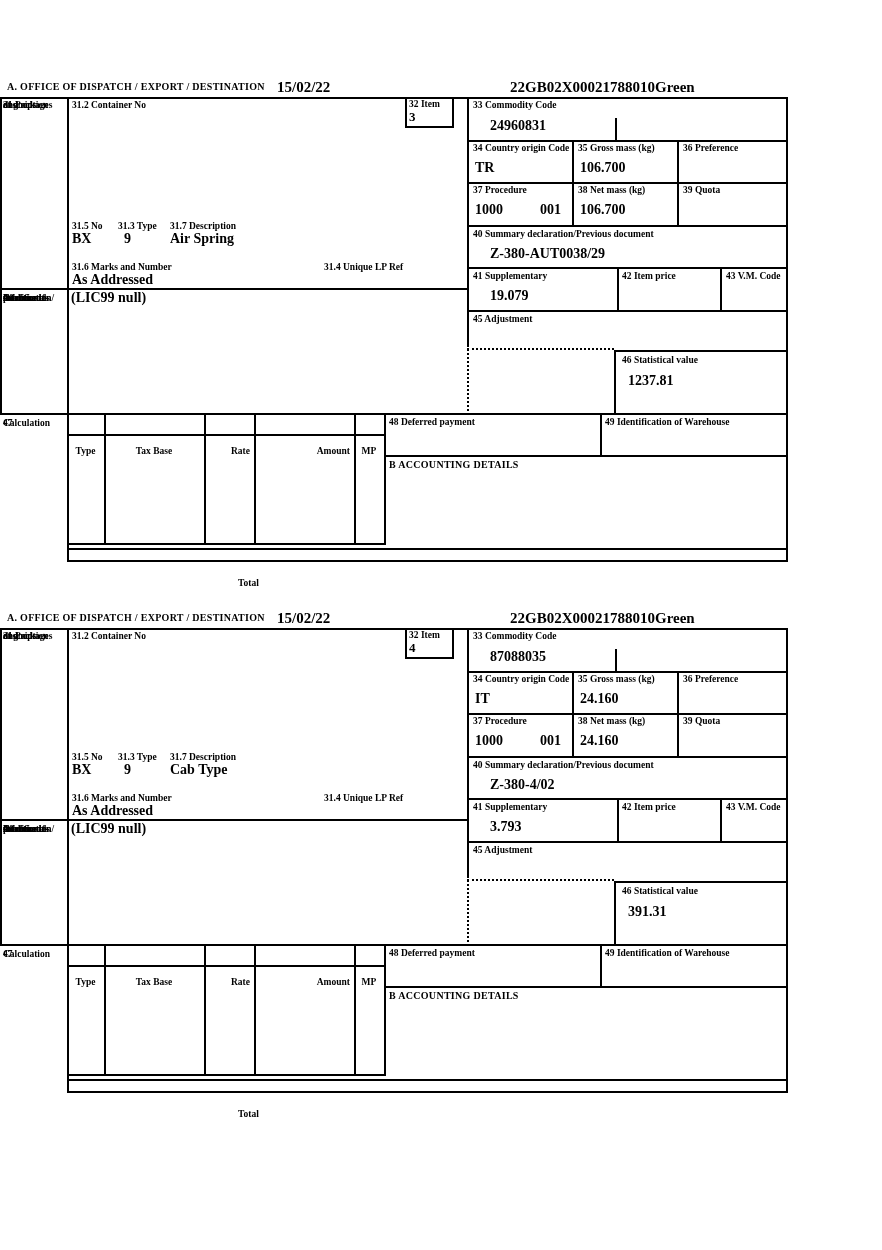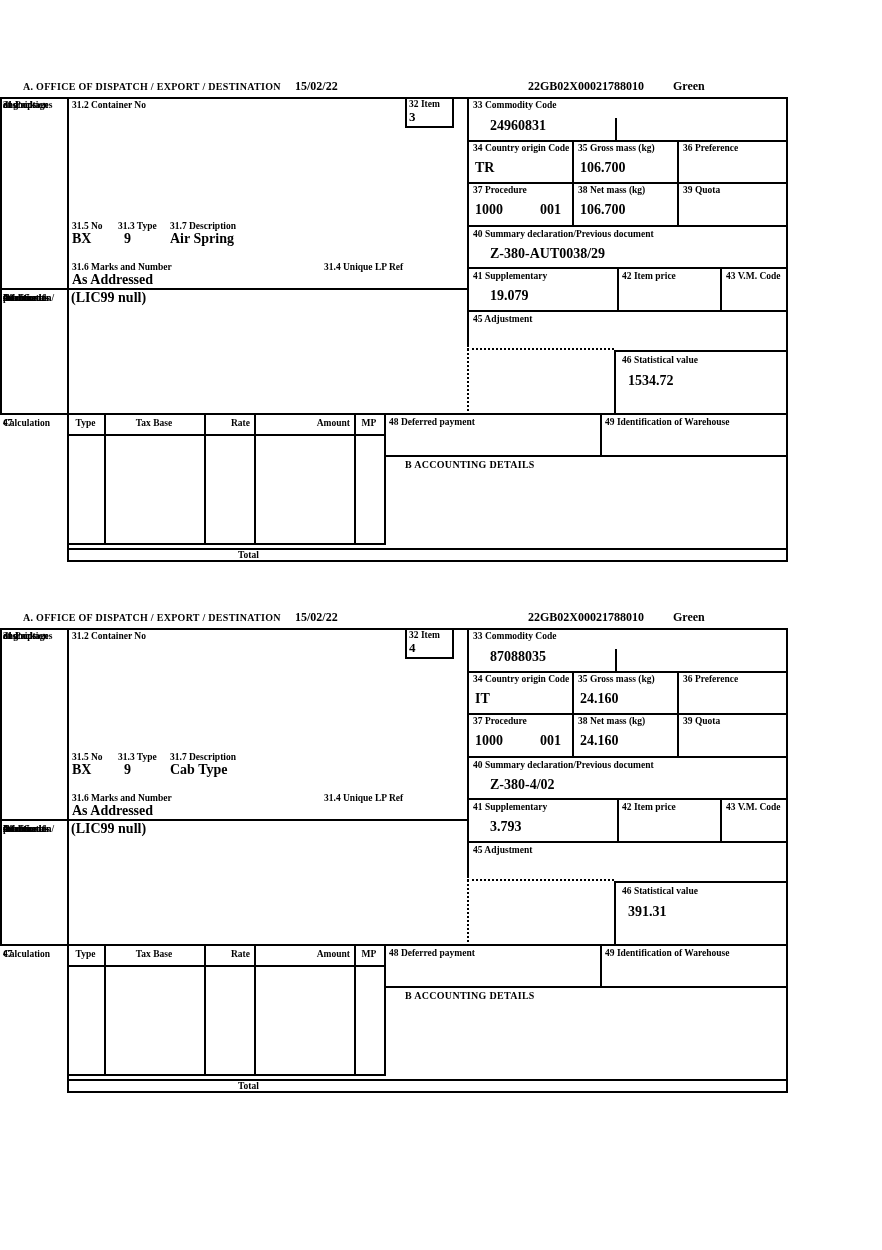--- a/index.html
+++ b/index.html
@@ -9,23 +9,23 @@
   .form *{position:absolute;white-space:nowrap;}
   .hl{height:2px;background:#000;}
   .vl{width:2px;background:#000;}
   .hd{border-top:2px dotted #000;height:0;}
   .vd{border-left:2px dotted #000;width:0;}
   .lab{font-size:9.5px;font-weight:bold;line-height:10px;}
   .labblk span{display:block;white-space:nowrap;}
   .labblk{font-size:9.5px;font-weight:bold;line-height:12px;}
   .val{font-size:14px;font-weight:bold;line-height:15px;}
   .vsm{font-size:13px;font-weight:bold;line-height:14px;}
-  .hdr{font-size:10px;font-weight:bold;letter-spacing:0.3px;margin-left:16px;}
-  .big{font-size:12px;font-weight:bold;margin-left:18px;}
-  .cell{font-size:9.5px;font-weight:bold;line-height:10px;}
+  .hdr{font-size:10px;font-weight:bold;letter-spacing:0.3px;}
+  .big{font-size:15px;font-weight:bold;}
+  .cell{font-size:9.5px;font-weight:bold;line-height:10px;margin-top:28px;}
 </style>
 </head>
 <body>
 
 <div id="page">
 
   <div class="form" style="top: 78px;">
 
     <div class="hdr" style="left:7px;top:3px;">A.  OFFICE OF DISPATCH / EXPORT / DESTINATION</div>
     <div class="big" style="left:277px;top:1px;">15/02/22</div>
@@ -109,21 +109,21 @@
     </div>
     <div class="val" style="left:71px;top:212px;">(LIC99 null)</div>
 
     <div class="lab" style="left:473px;top:236px;">45 Adjustment</div>
 
     <div class="vd" style="left:467px;top:267px;height:66px;"></div>
     <div class="hd" style="left:467px;top:270px;width:147px;"></div>
     <div class="hl" style="left:614px;top:272px;width:174px;"></div>
     <div class="vl" style="left:614px;top:272px;height:63px;"></div>
     <div class="lab" style="left:622px;top:277px;">46 Statistical value</div>
-    <div class="val" style="left:628px;top:295px;">1534.72</div>
+    <div class="val" style="left:628px;top:295px;">1237.81</div>
 
     <div class="hl" style="left:0;top:335px;width:788px;"></div>
     <div class="labblk" style="left:3px;top:339px;">
       <span>47</span>
       <span>Calculation</span>
     </div>
 
     <div class="vl" style="left:104px;top:335px;height:130px;"></div>
     <div class="vl" style="left:204px;top:335px;height:130px;"></div>
     <div class="vl" style="left:254px;top:335px;height:130px;"></div>

